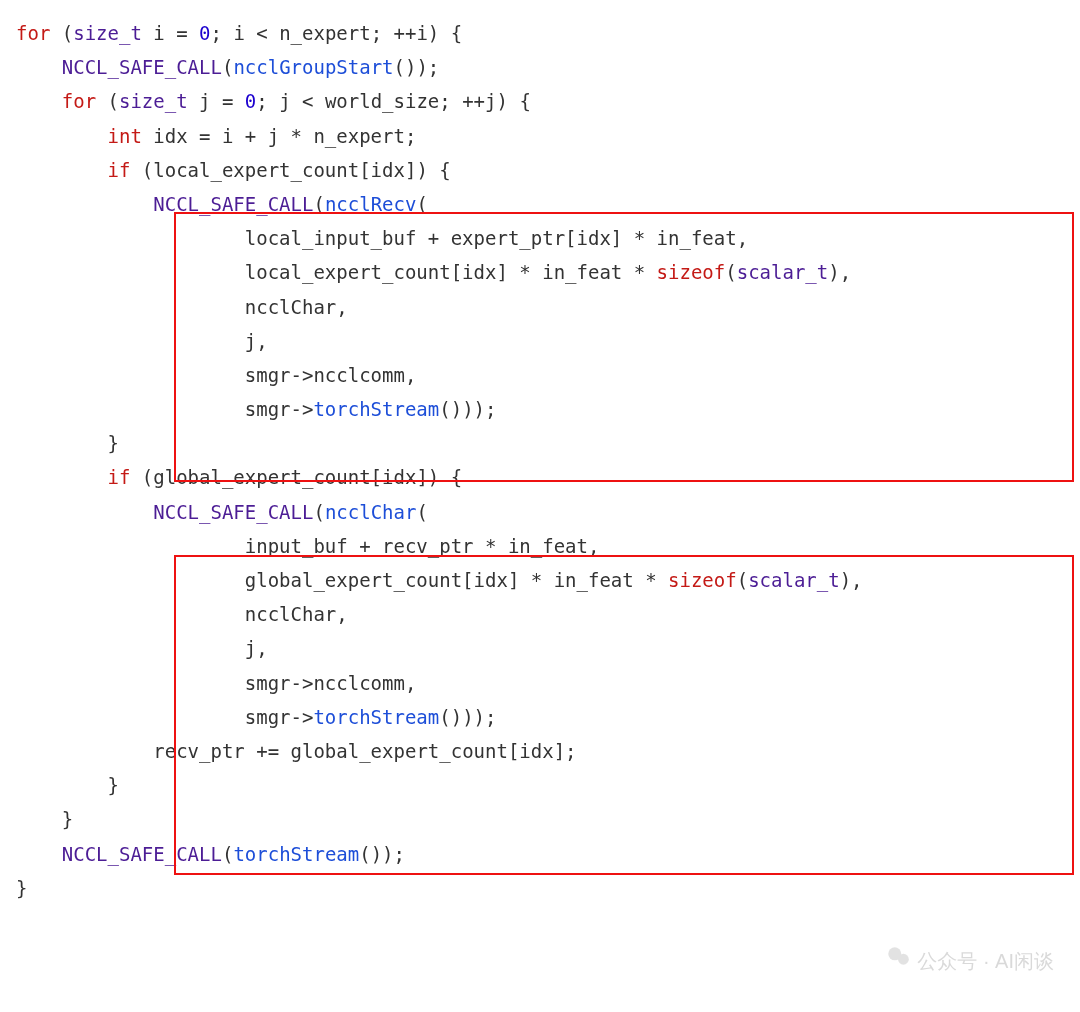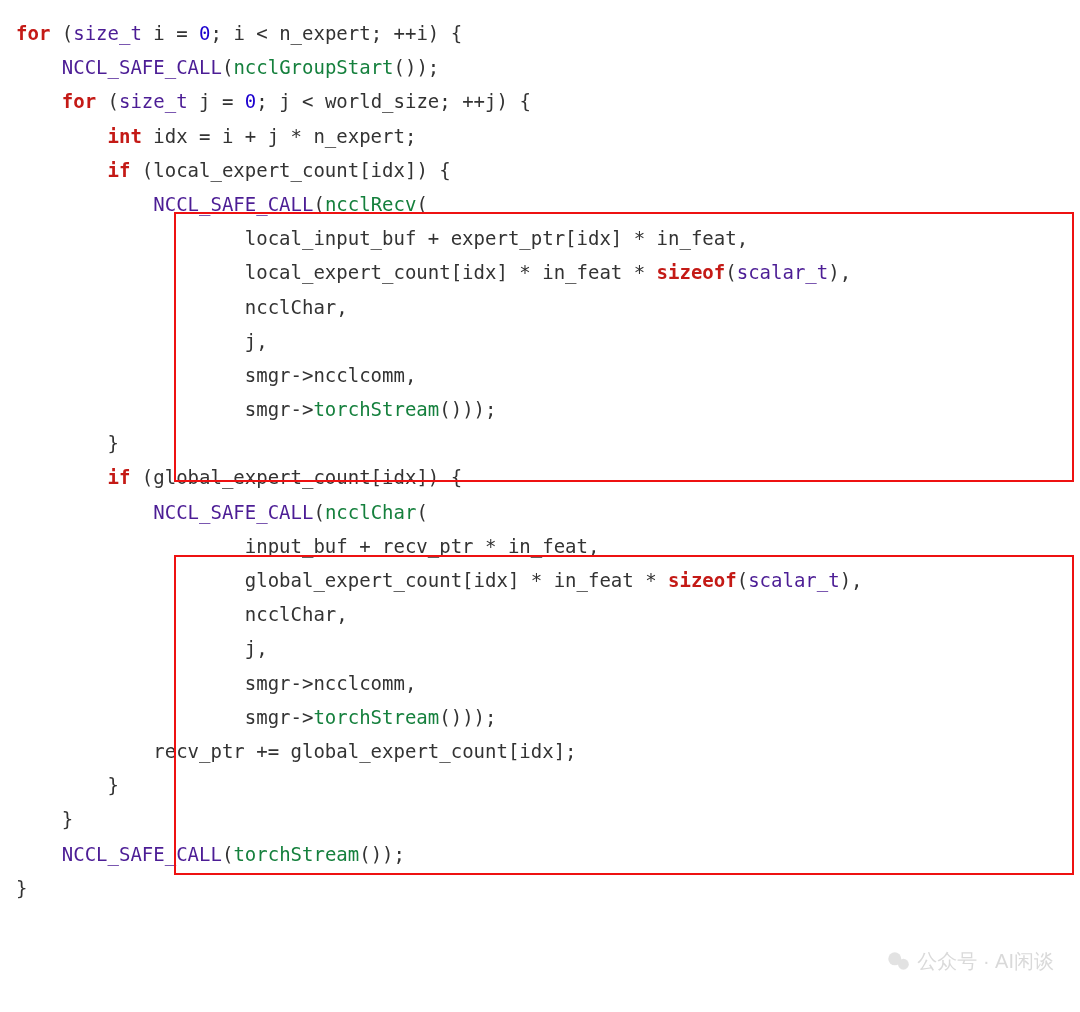--- a/index.html
+++ b/index.html
@@ -12,23 +12,23 @@
     color: #333;
     width: 1080px;
     box-sizing: border-box;
   }
   pre {
     margin: 0;
     white-space: pre;
     font-family: inherit;
     position: relative;
   }
-  .kw   { color: #c41a16; font-weight: bold; }   
+  .kw   { color: #c41a16; }   
   .type { color: #4c1d95; }   
-  .func { color: #15803d; }   
+  .func { color: #1d4ed8; }   
   .num  { color: #1c00cf; }   
   .plain{ color: #333333; }
 
   .redbox {
     position: absolute;
     border: 2.5px solid #e11;
     box-sizing: border-box;
     pointer-events: none;
   }
   .box1 { left: 158px; top: 196px;  width: 900px; height: 270px; }
@@ -36,21 +36,20 @@
 
   .watermark {
     position: absolute;
     right: 10px;
     bottom: 28px;
     color: #bbb;
     opacity: 0.55;
     font-family: -apple-system, BlinkMacSystemFont, "Segoe UI", sans-serif;
     font-size: 20px;
     display: flex;
-    align-items: center;
     gap: 6px;
     pointer-events: none;
   }
   .watermark svg { width: 26px; height: 26px; }
 </style>
 </head>
 <body>
 
 <pre><span class="kw">for</span> (<span class="type">size_t</span><span class="plain"> i = </span><span class="num">0</span><span class="plain">; i &lt; n_expert; ++i) {</span>
     <span class="type">NCCL_SAFE_CALL</span>(<span class="func">ncclGroupStart</span><span class="plain">());</span>

